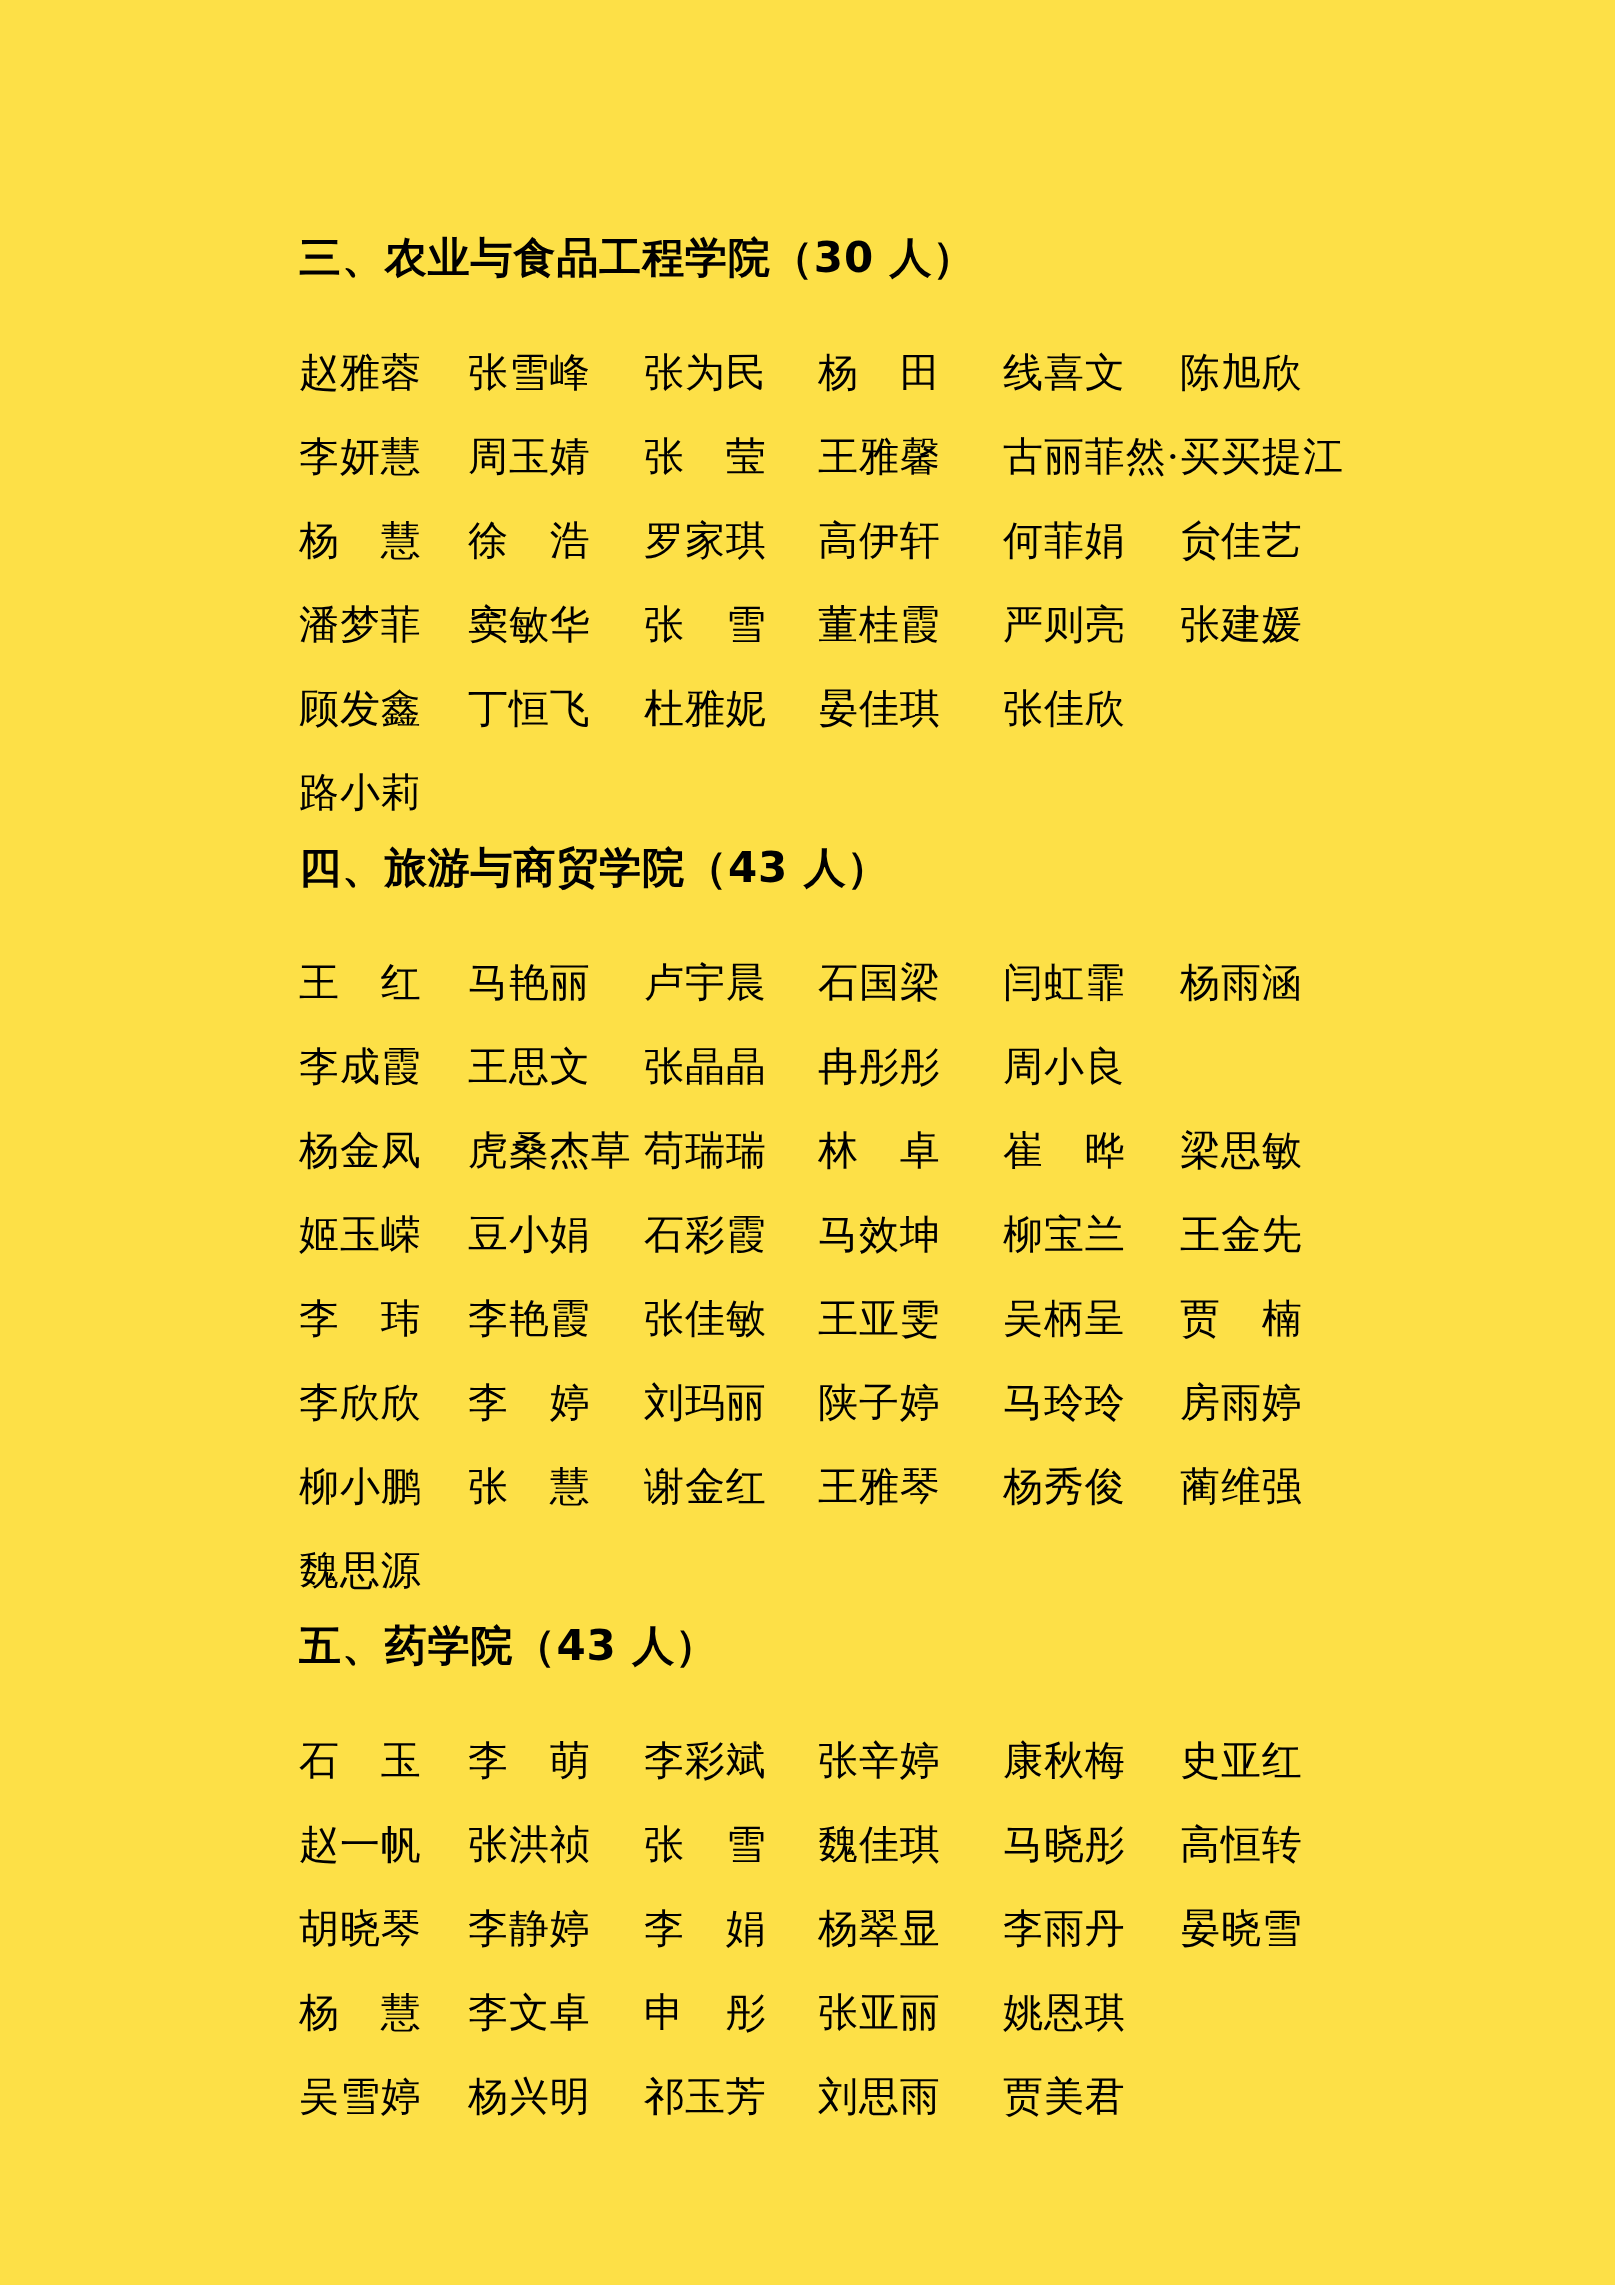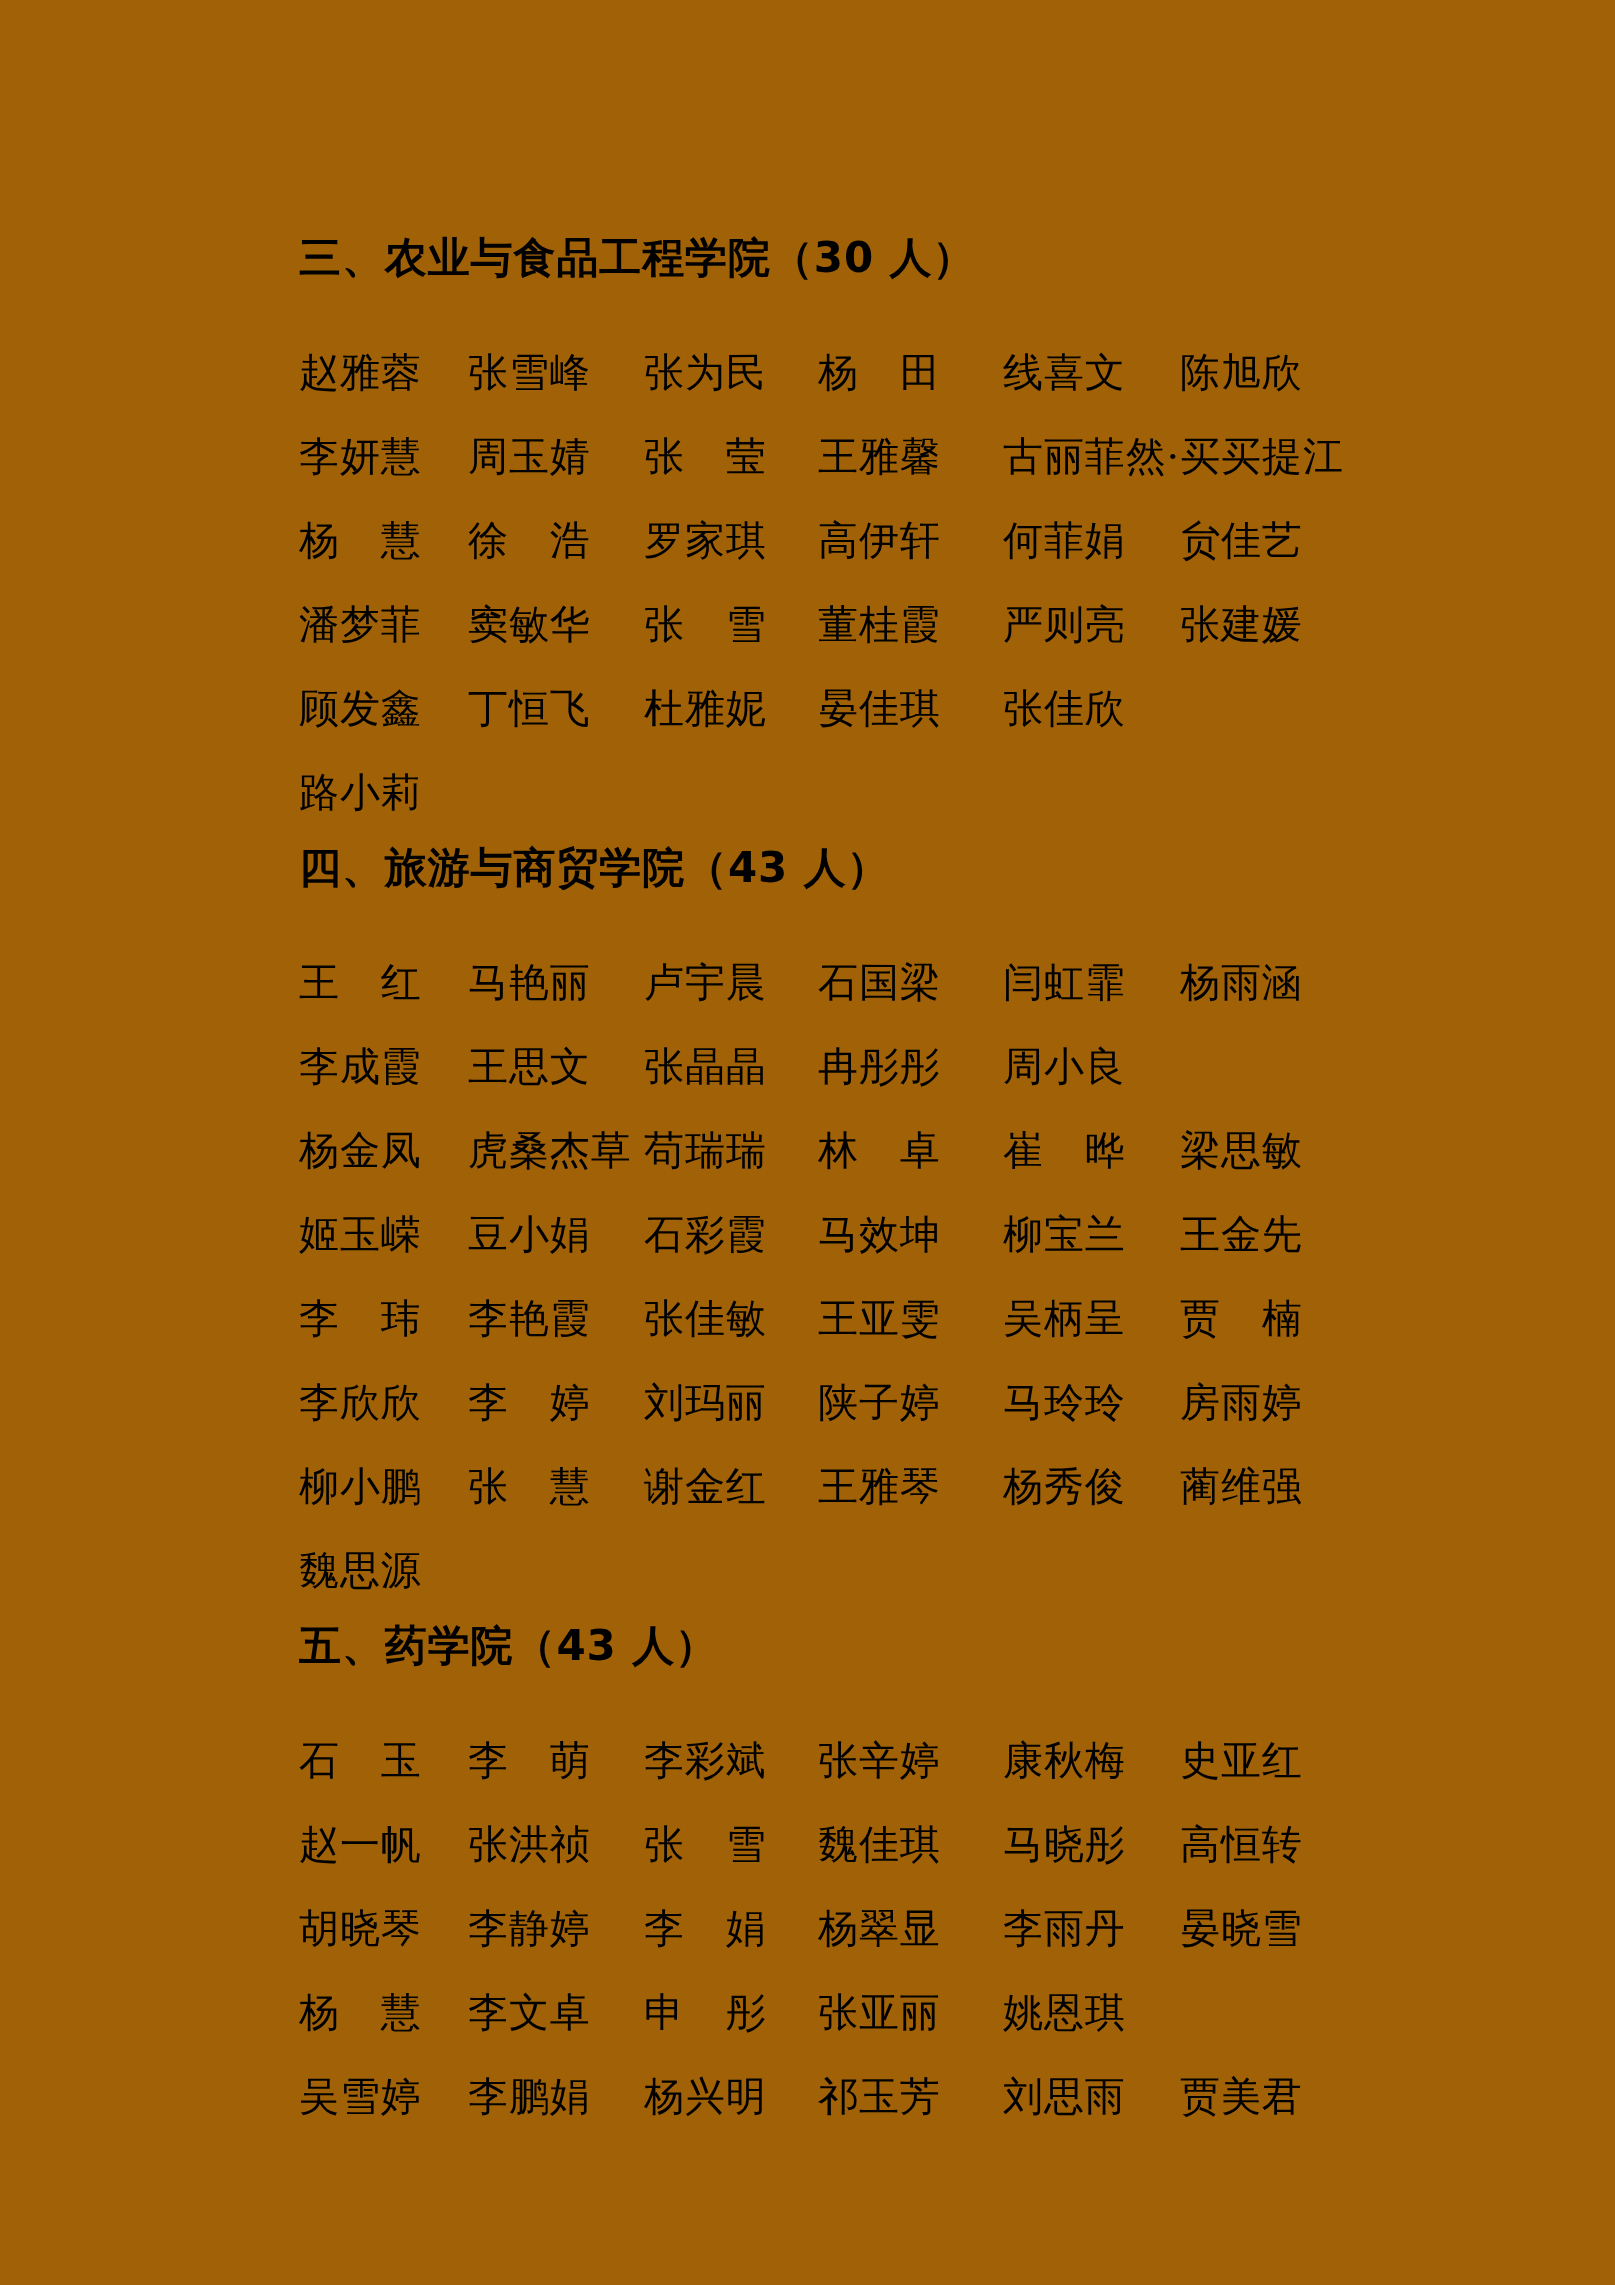--- a/index.html
+++ b/index.html
@@ -1,21 +1,21 @@
 <!DOCTYPE html>
 <html style="font-size:14.5px"><head>
 <meta charset="utf-8">
 <style>
   html,body { margin:0; padding:0; background:#888; }
   .page {
     position:relative;
     width:1616px;
     height:2285px;
     margin:0 auto;
-    background:#a16207;
+    background:#fde047;
     color:#000000;
     overflow:hidden;
     font-family:"DejaVu Sans", sans-serif;
   }
   .content {
     position:absolute;
     left:299px;
     top:231px;
     width:1185px;
   }
@@ -183,21 +183,20 @@
         </div>
         <div class="name-row">
           <span class="name">杨　慧</span>
           <span class="name">李文卓</span>
           <span class="name">申　彤</span>
           <span class="name">张亚丽</span>
           <span class="name">姚恩琪</span>
         </div>
         <div class="name-row">
           <span class="name">吴雪婷</span>
-          <span class="name">李鹏娟</span>
           <span class="name">杨兴明</span>
           <span class="name">祁玉芳</span>
           <span class="name">刘思雨</span>
           <span class="name">贾美君</span>
         </div>
       </div>
     </div>
 </div>
 
 

